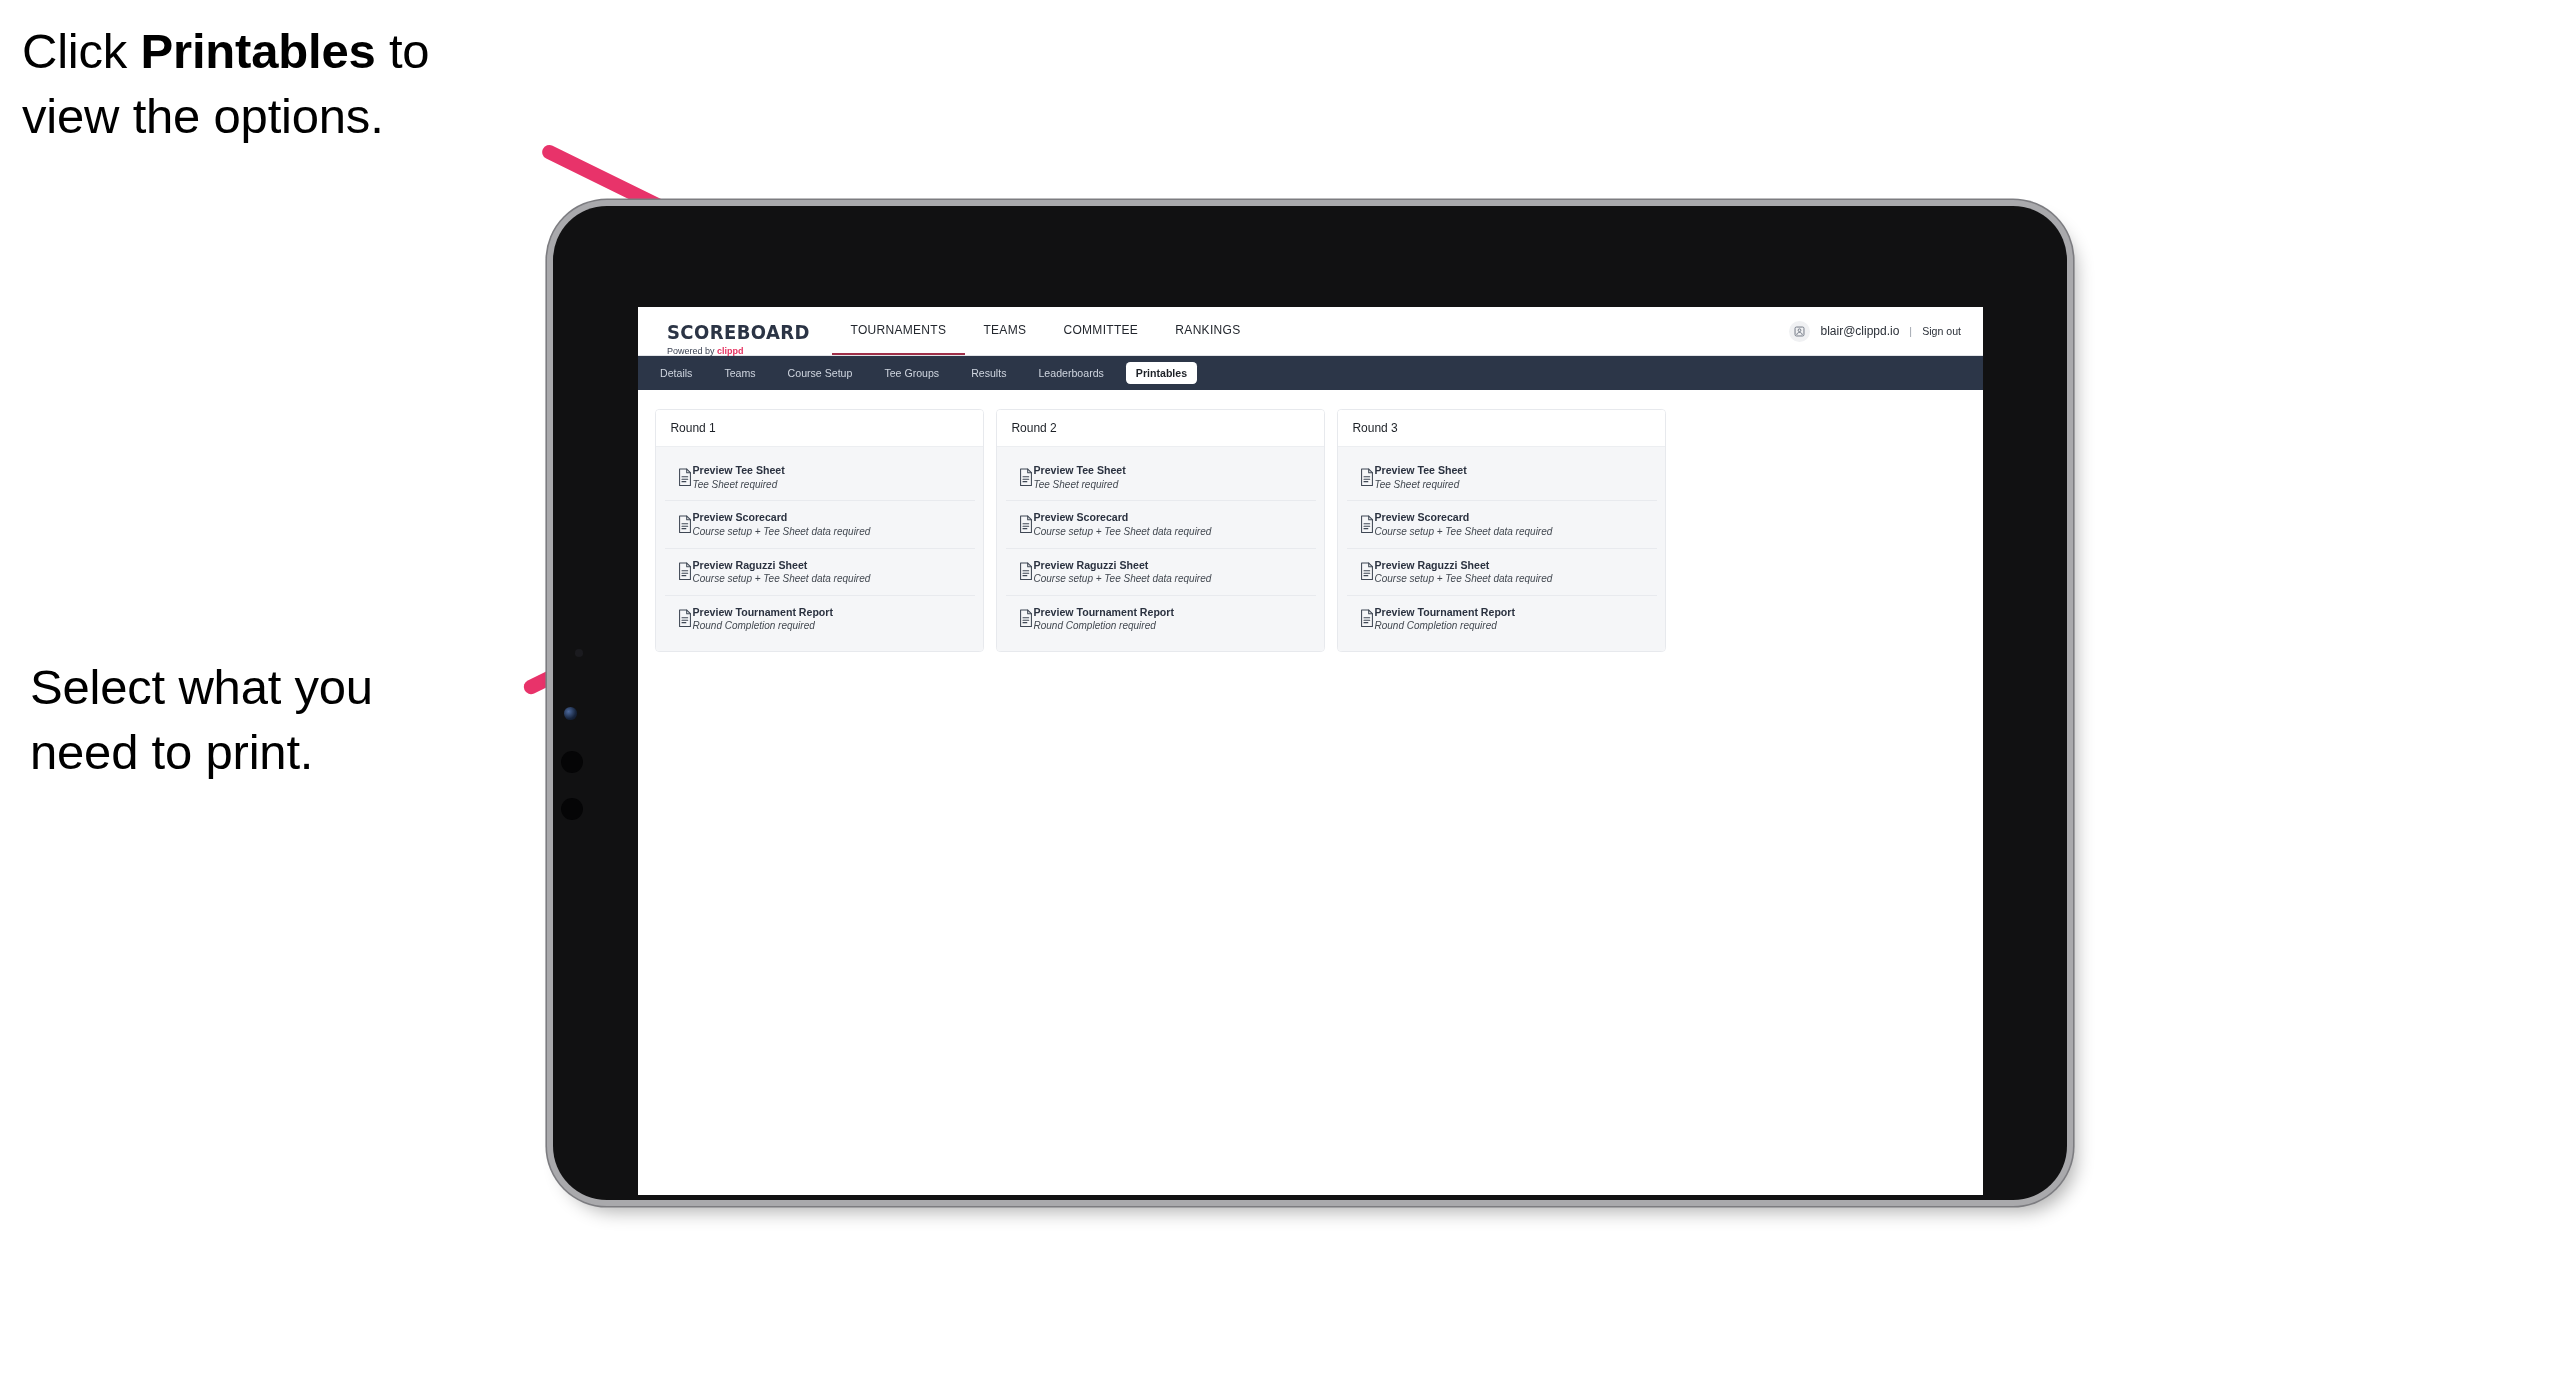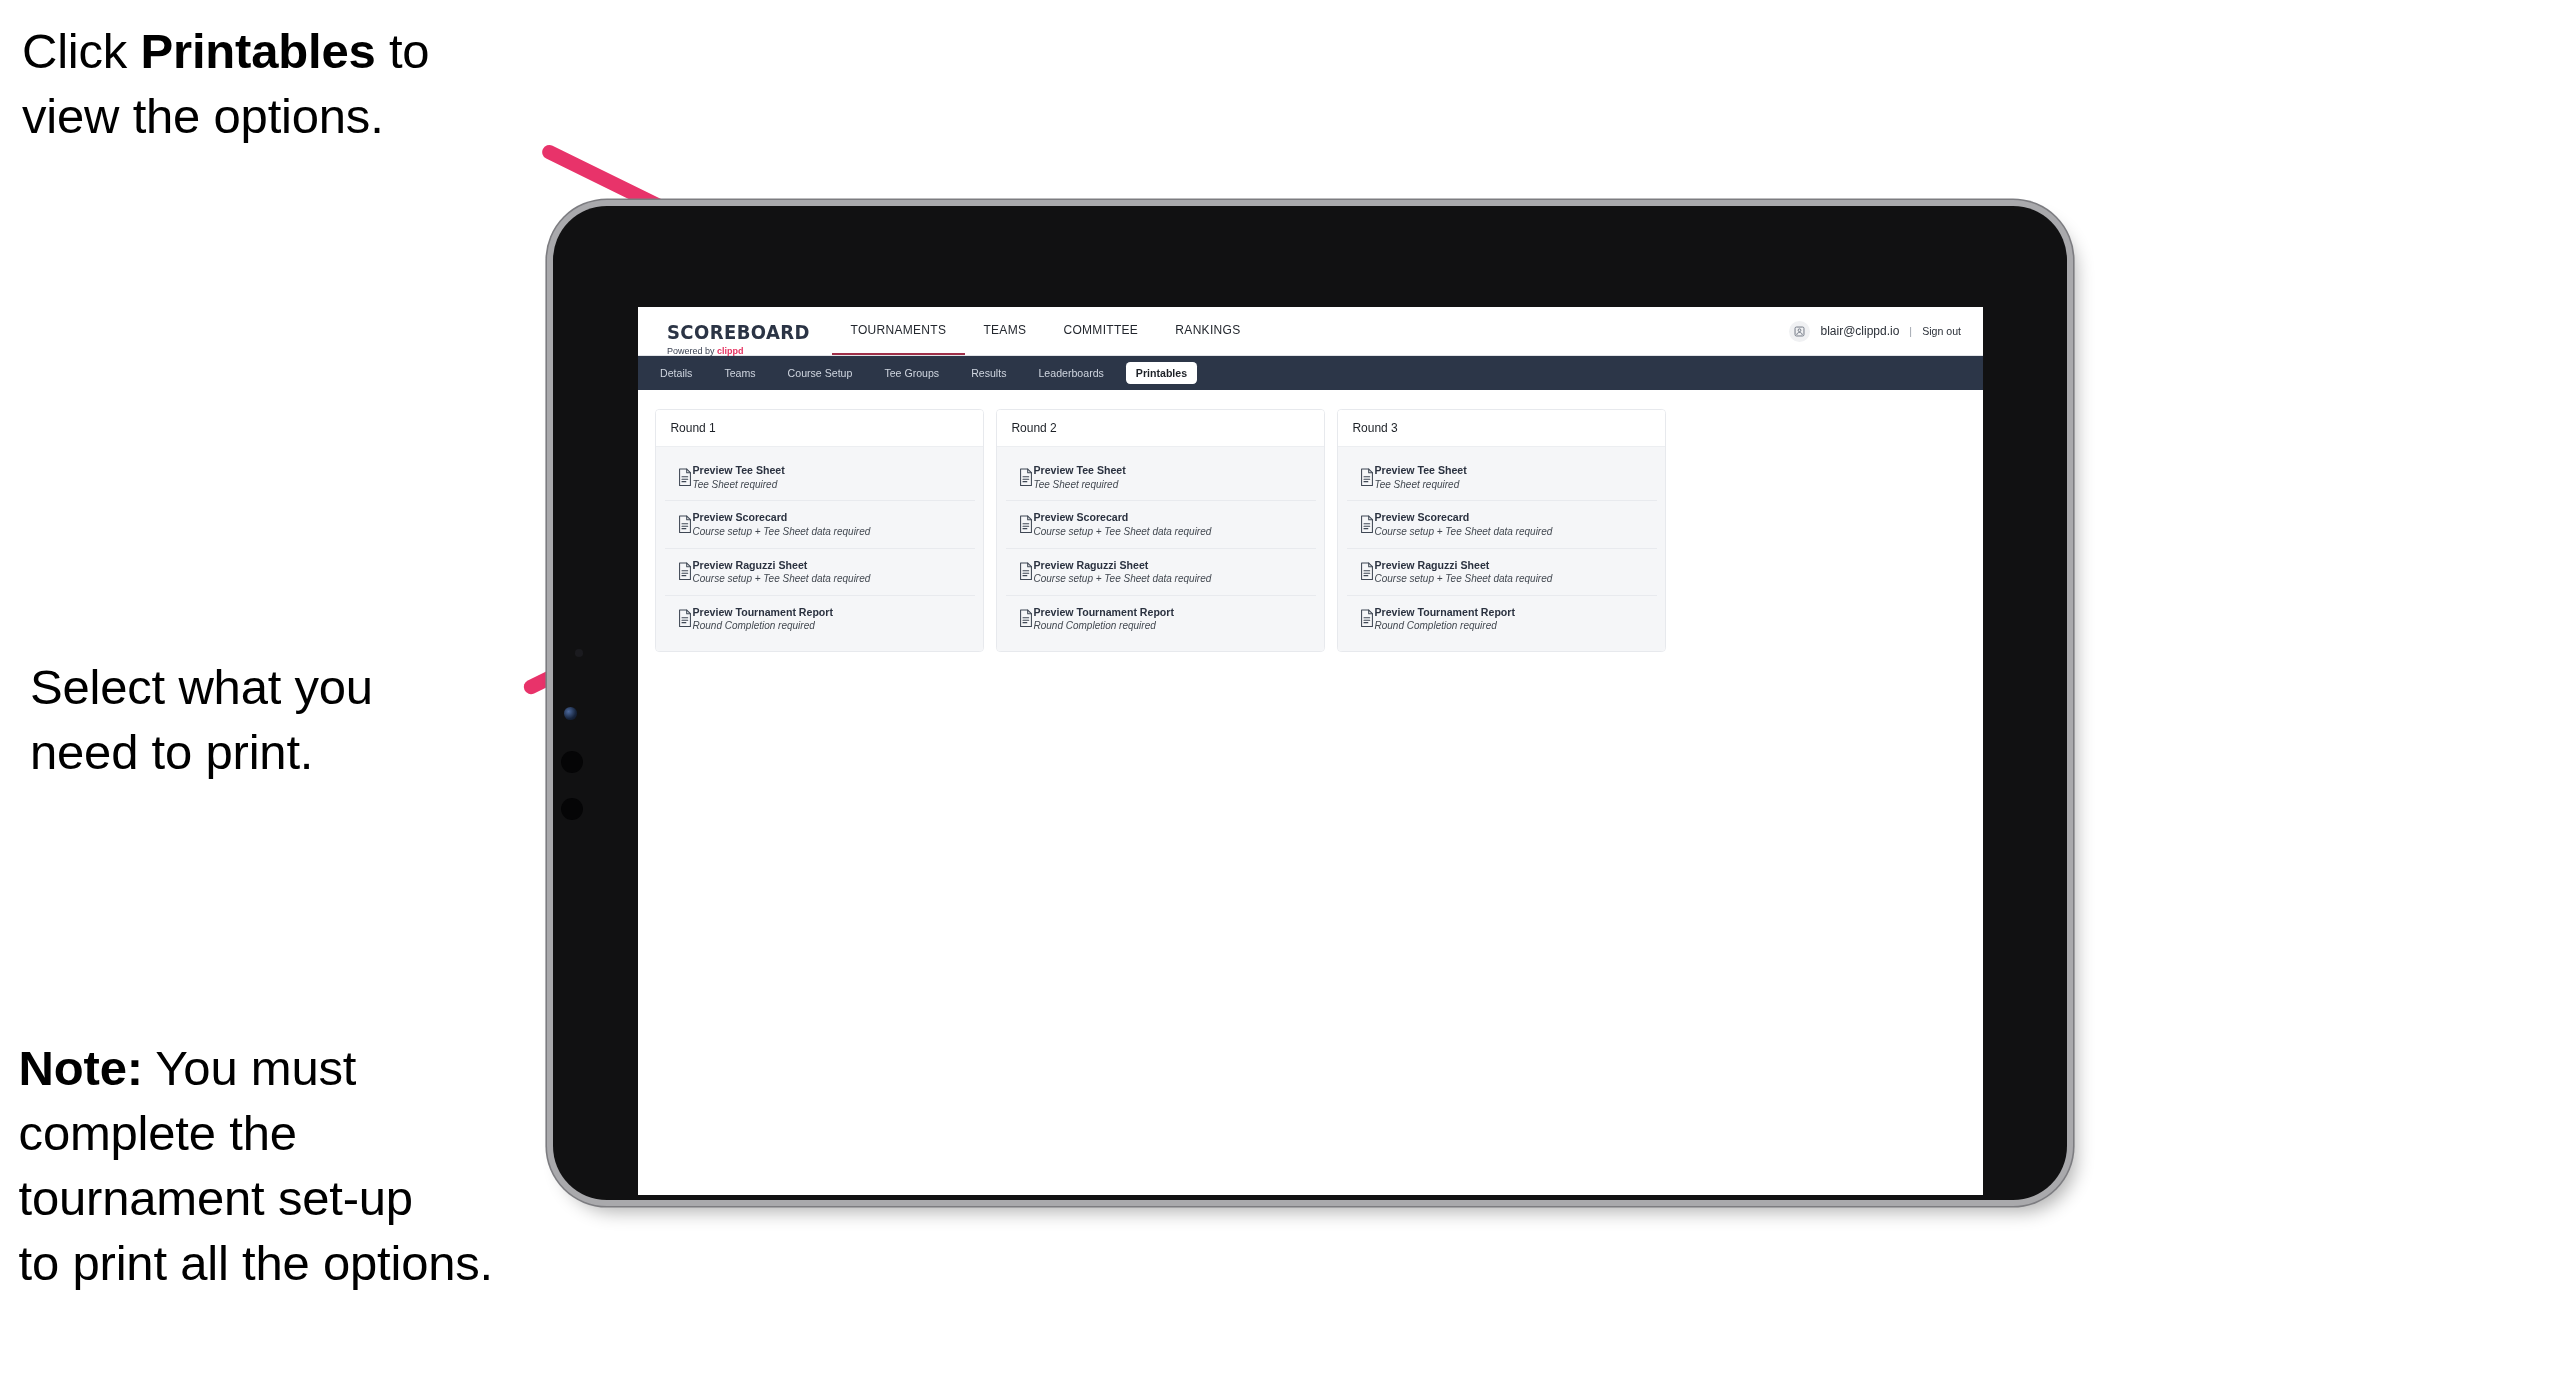--- a/index.html
+++ b/index.html
@@ -184,24 +184,20 @@
 <body>
 
 <div id="stage">
 
   <div class="annot" id="annot-select">Select what you
  need to print.</div>
 
   <div class="annot" id="annot-click"><span>Click </span><b>Printables</b><span> to
 view the options.</span></div>
 
-  <div class="annot" id="annot-note"><b>Note:</b><span> You must
-complete the
-tournament set-up
-to print all the options.</span></div>
 
   <svg class="arrow-svg" id="arrow-top" style="left:524px; top:135px;" width="592" height="288" viewBox="0 0 700 340">
     <path d="M 30 20 L 600 300" stroke="#e8336a" stroke-width="17" fill="none" stroke-linecap="round"></path>
     <path d="M 655 318 L 556 236 L 597 331 Z" fill="#e8336a"></path>
   </svg>
 
   <svg class="arrow-svg" id="arrow-mid" style="left:507px; top:584px;" width="220" height="135" viewBox="0 0 260 160">
     <path d="M 28 122 L 175 50" stroke="#e8336a" stroke-width="17" fill="none" stroke-linecap="round"></path>
     <path d="M 208 16 L 135 55 L 193 84 Z" fill="#e8336a"></path>
   </svg>

